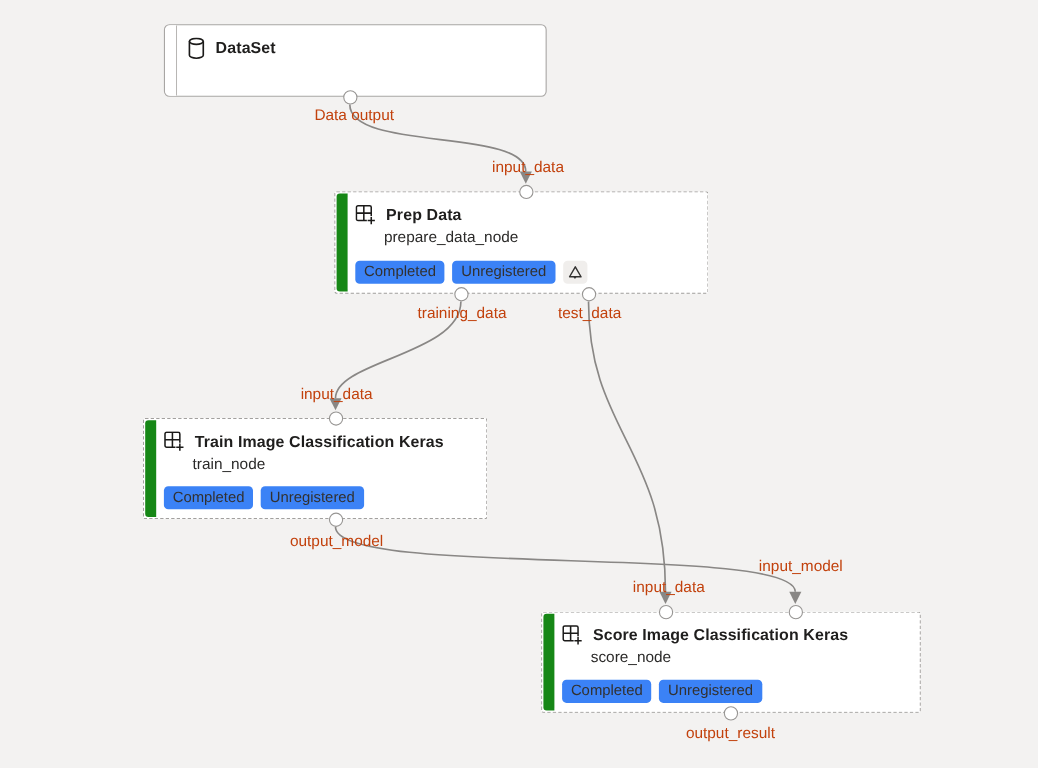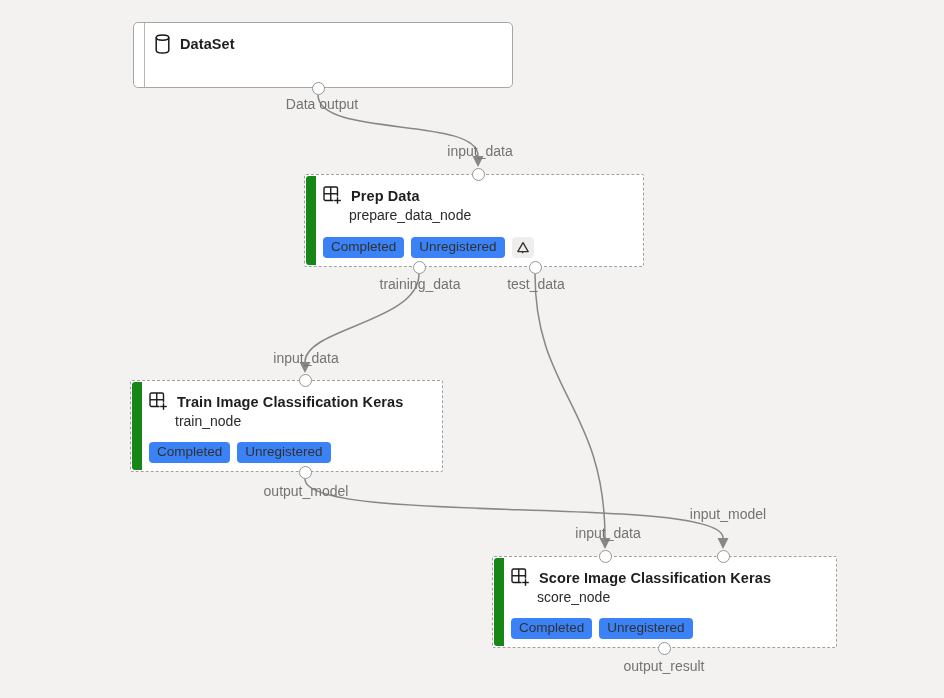--- a/index.html
+++ b/index.html
@@ -84,21 +84,21 @@
     position:absolute;width:13px;height:13px;
     background:#ffffff;
     border:1.5px solid #979593;
     border-radius:50%;
     box-sizing:border-box;
     z-index:3;
   }
   .port-label{
     position:absolute;
     transform:translateX(-50%);
-    font-size:14px;color:#737373;
+    font-size:14px;color:#c2410c;
     white-space:nowrap;
     z-index:2;
   }
 </style>
 </head>
 <body>
 
 <div class="canvas">
 
   <svg class="edge-layer">
@@ -113,21 +113,21 @@
     <g>
       <path d="M535,274 C535,392 605,408 605,538"></path>
       <polygon points="599.5,538 610.5,538 605,549"></polygon>
     </g>
     <g>
       <path d="M305,479 C305,526 723,494 723,538"></path>
       <polygon points="717.5,538 728.5,538 723,549"></polygon>
     </g>
   </svg>
 
-  <div class="node dataset" style="left:133px;top:22px;width:380px;height:66px;">
+  <div class="node dataset" style="left:149px;top:22px;width:348px;height:66px;">
     <span class="left-strip"></span>
     <div class="node-header">
       <span class="node-icon">
         <svg width="17" height="20" viewBox="0 0 17 20">
           <ellipse cx="8.5" cy="3.6" rx="6.3" ry="2.7" fill="none" stroke="#1b1a19" stroke-width="1.5"></ellipse>
           <path d="M2.2,3.6 v12.6 c0,1.5 2.8,2.75 6.3,2.75 s6.3,-1.25 6.3,-2.75 V3.6" fill="none" stroke="#1b1a19" stroke-width="1.5"></path>
         </svg>
       </span>
       <span class="node-title">DataSet</span>
     </div>

